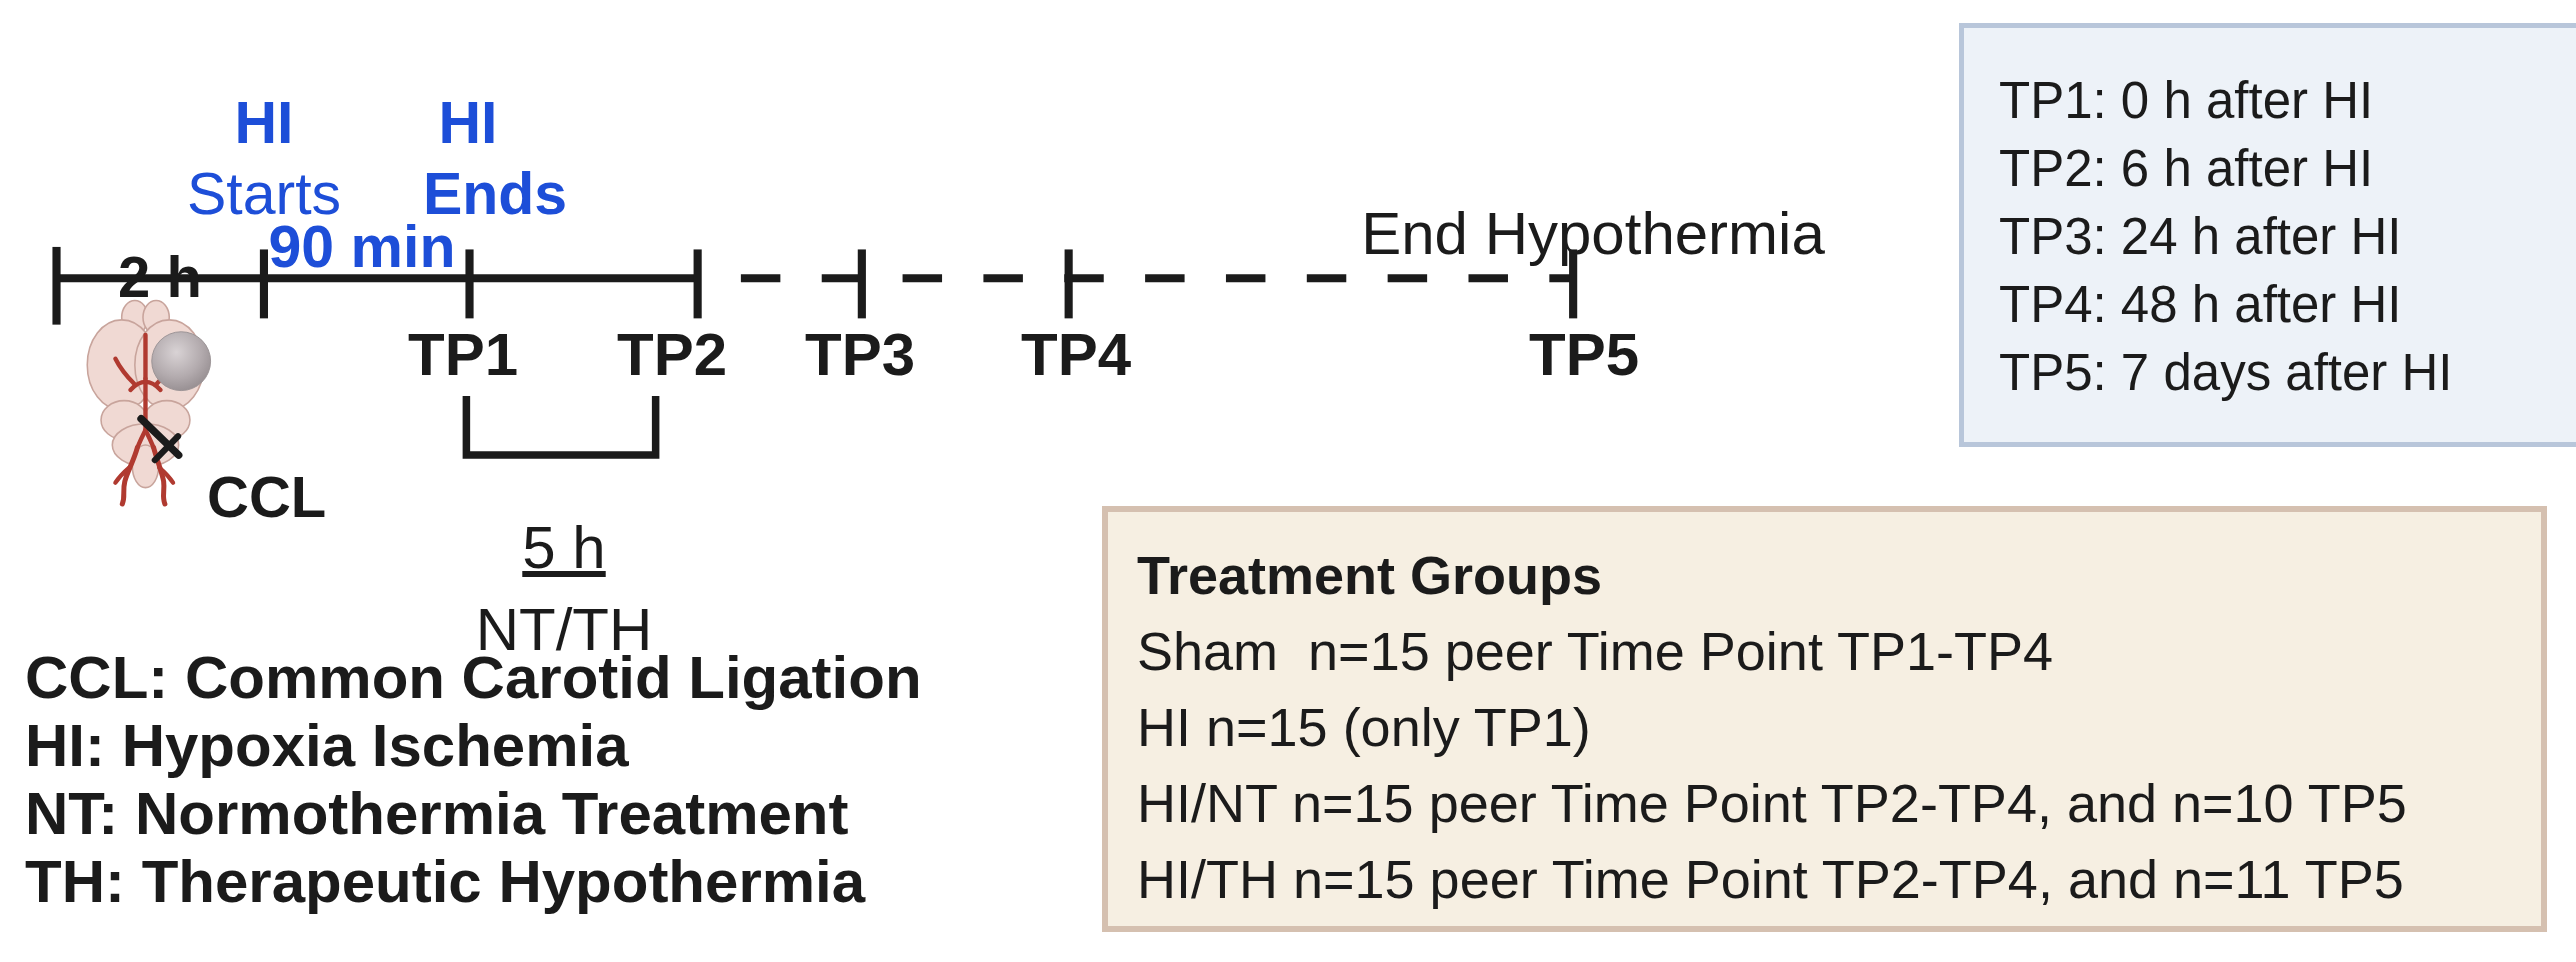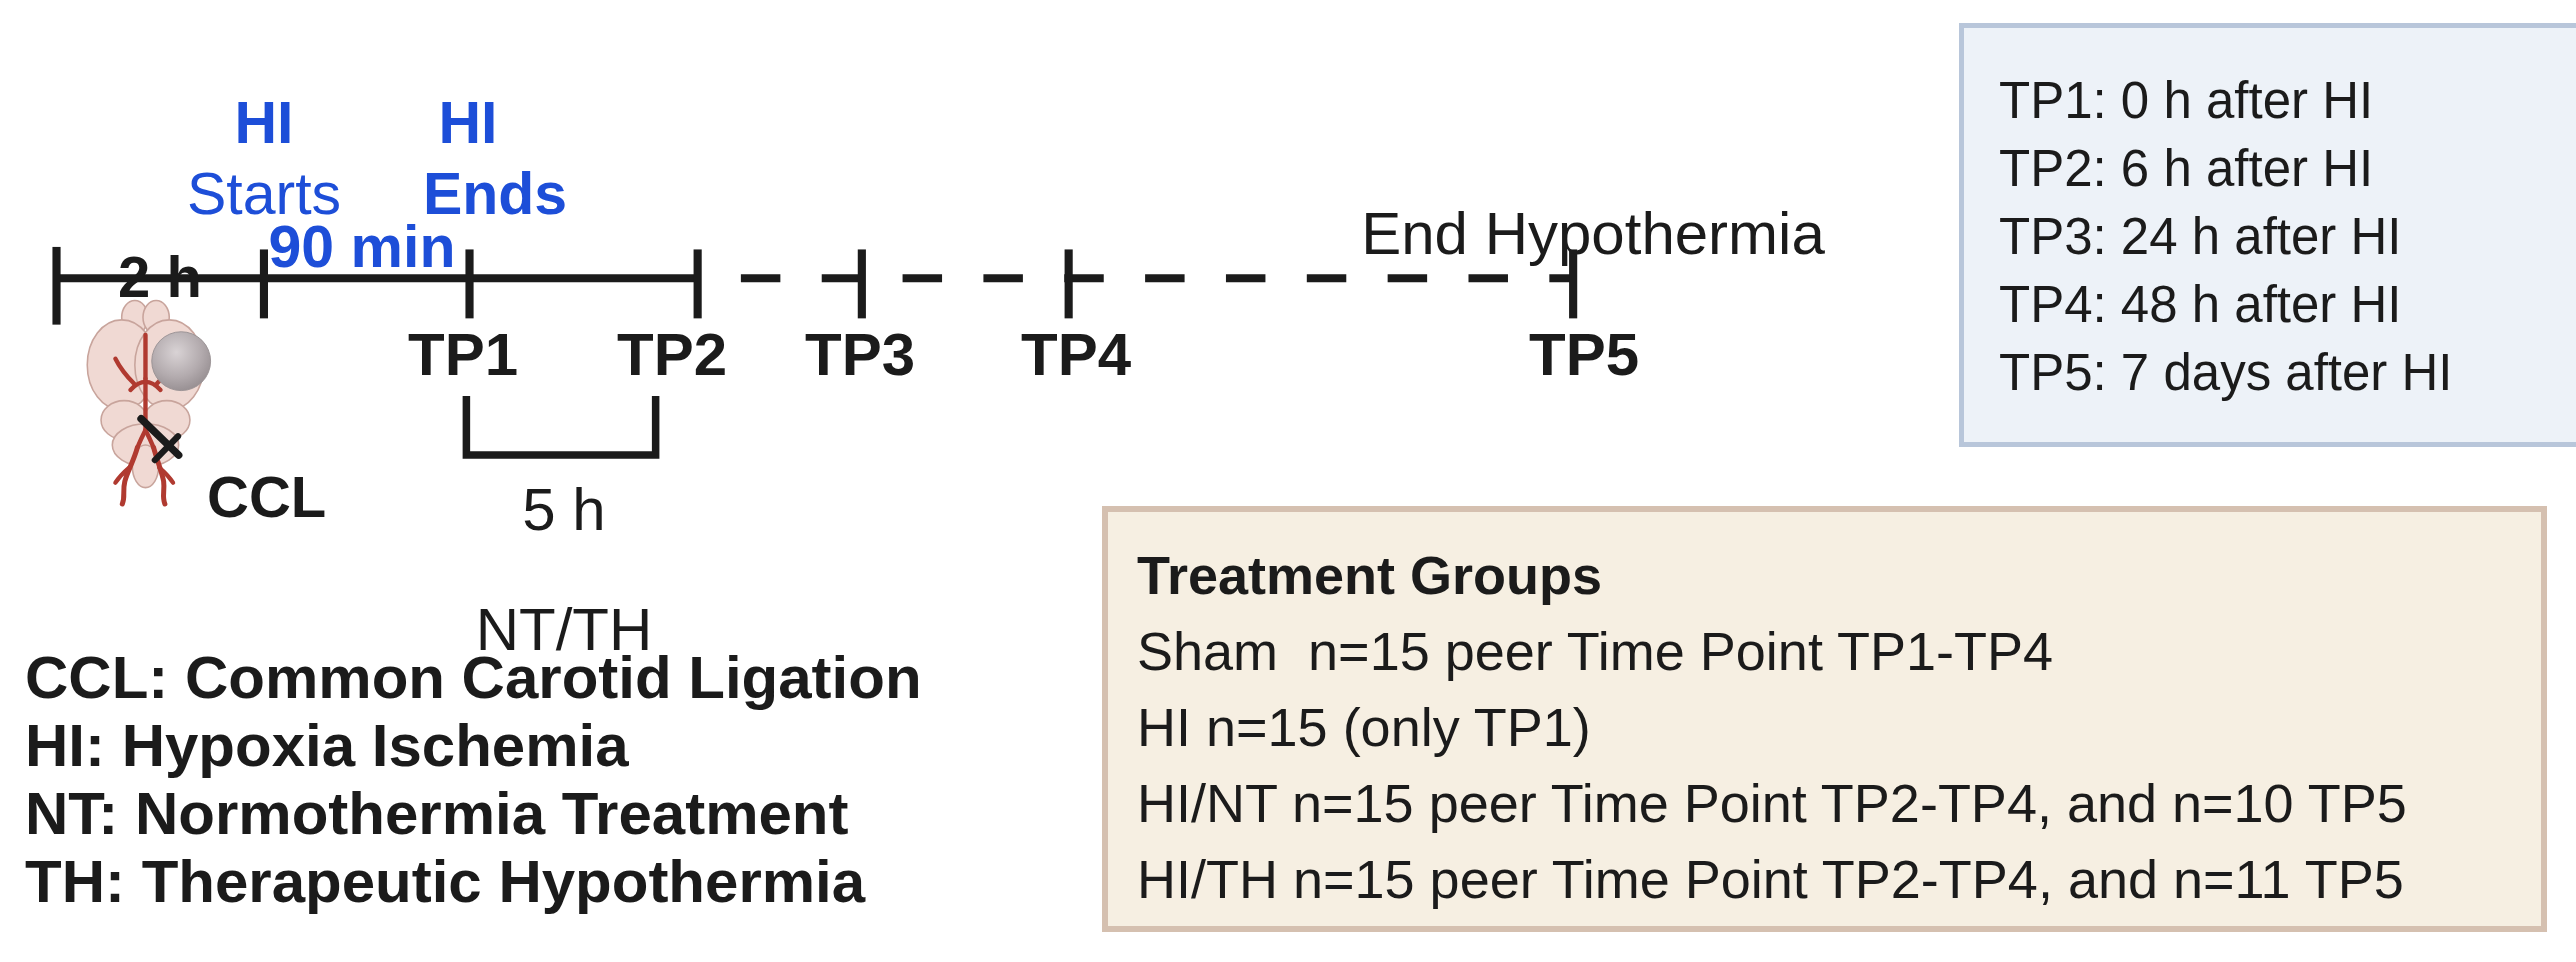--- a/index.html
+++ b/index.html
@@ -100,21 +100,21 @@
   <div class="abs cx red f94" style="left:495px;top:165px;font-weight:bold;">Ends</div>
   <div class="abs cx b red f94" style="left:362px;top:218px;">90 min</div>
 
   <div class="abs cx b f96" style="left:463px;top:325px;">TP1</div>
   <div class="abs cx b f96" style="left:672px;top:325px;">TP2</div>
   <div class="abs cx b f96" style="left:860px;top:325px;">TP3</div>
   <div class="abs cx b f96" style="left:1076px;top:325px;">TP4</div>
   <div class="abs cx b f96" style="left:1584px;top:325px;">TP5</div>
 
   <div class="abs cx f96" style="left:1593px;top:204px;">End Hypothermia</div>
-  <div class="abs cx f96" style="left:564px;top:480px;">5 h</div>
+  <div class="abs cx f96" style="left:564px;top:518px;text-decoration:underline;">5 h</div>
   <div class="abs cx f96" style="left:564px;top:600px;">NT/TH</div>
   <div class="abs f92" style="left:207px;top:437px;font-weight:bold;">CCL</div>
 
   <div class="legend-box">
     <div class="line">TP1: 0 h after HI</div>
     <div class="line">TP2: 6 h after HI</div>
     <div class="line">TP3: 24 h after HI</div>
     <div class="line">TP4: 48 h after HI</div>
     <div class="line">TP5: 7 days after HI</div>
   </div>

